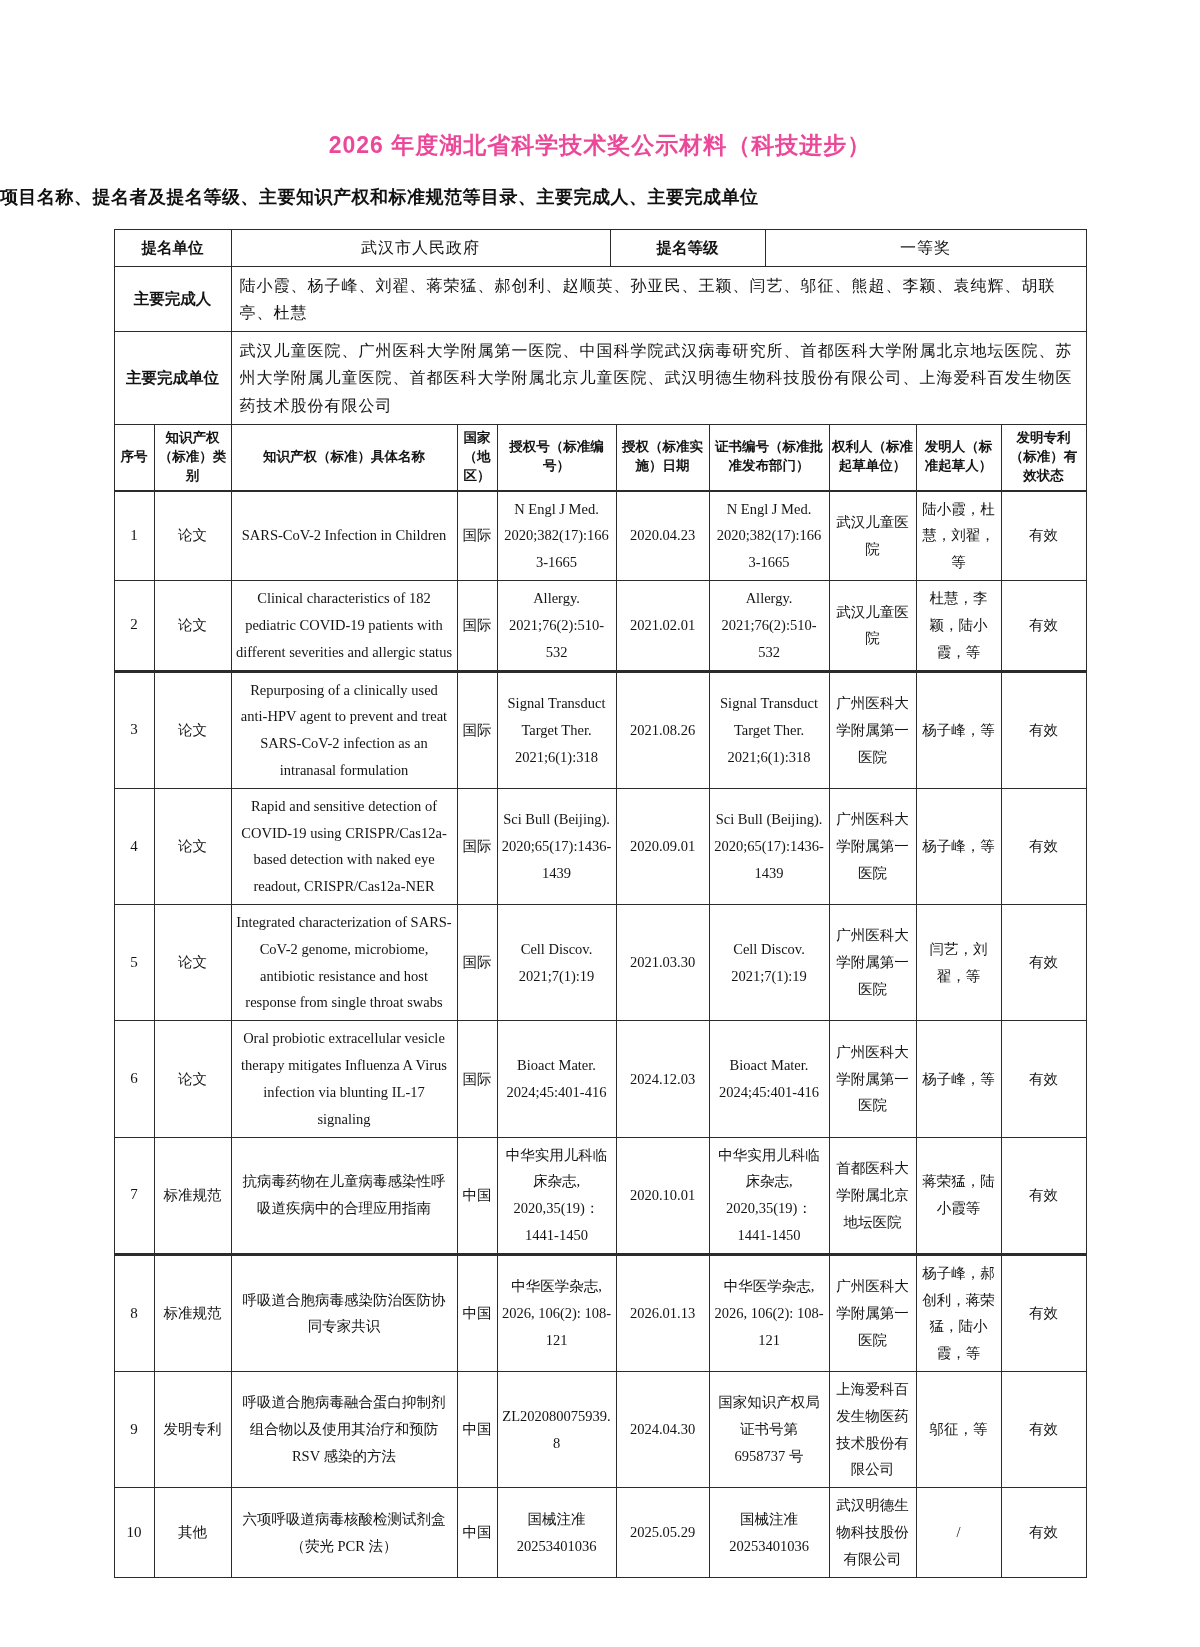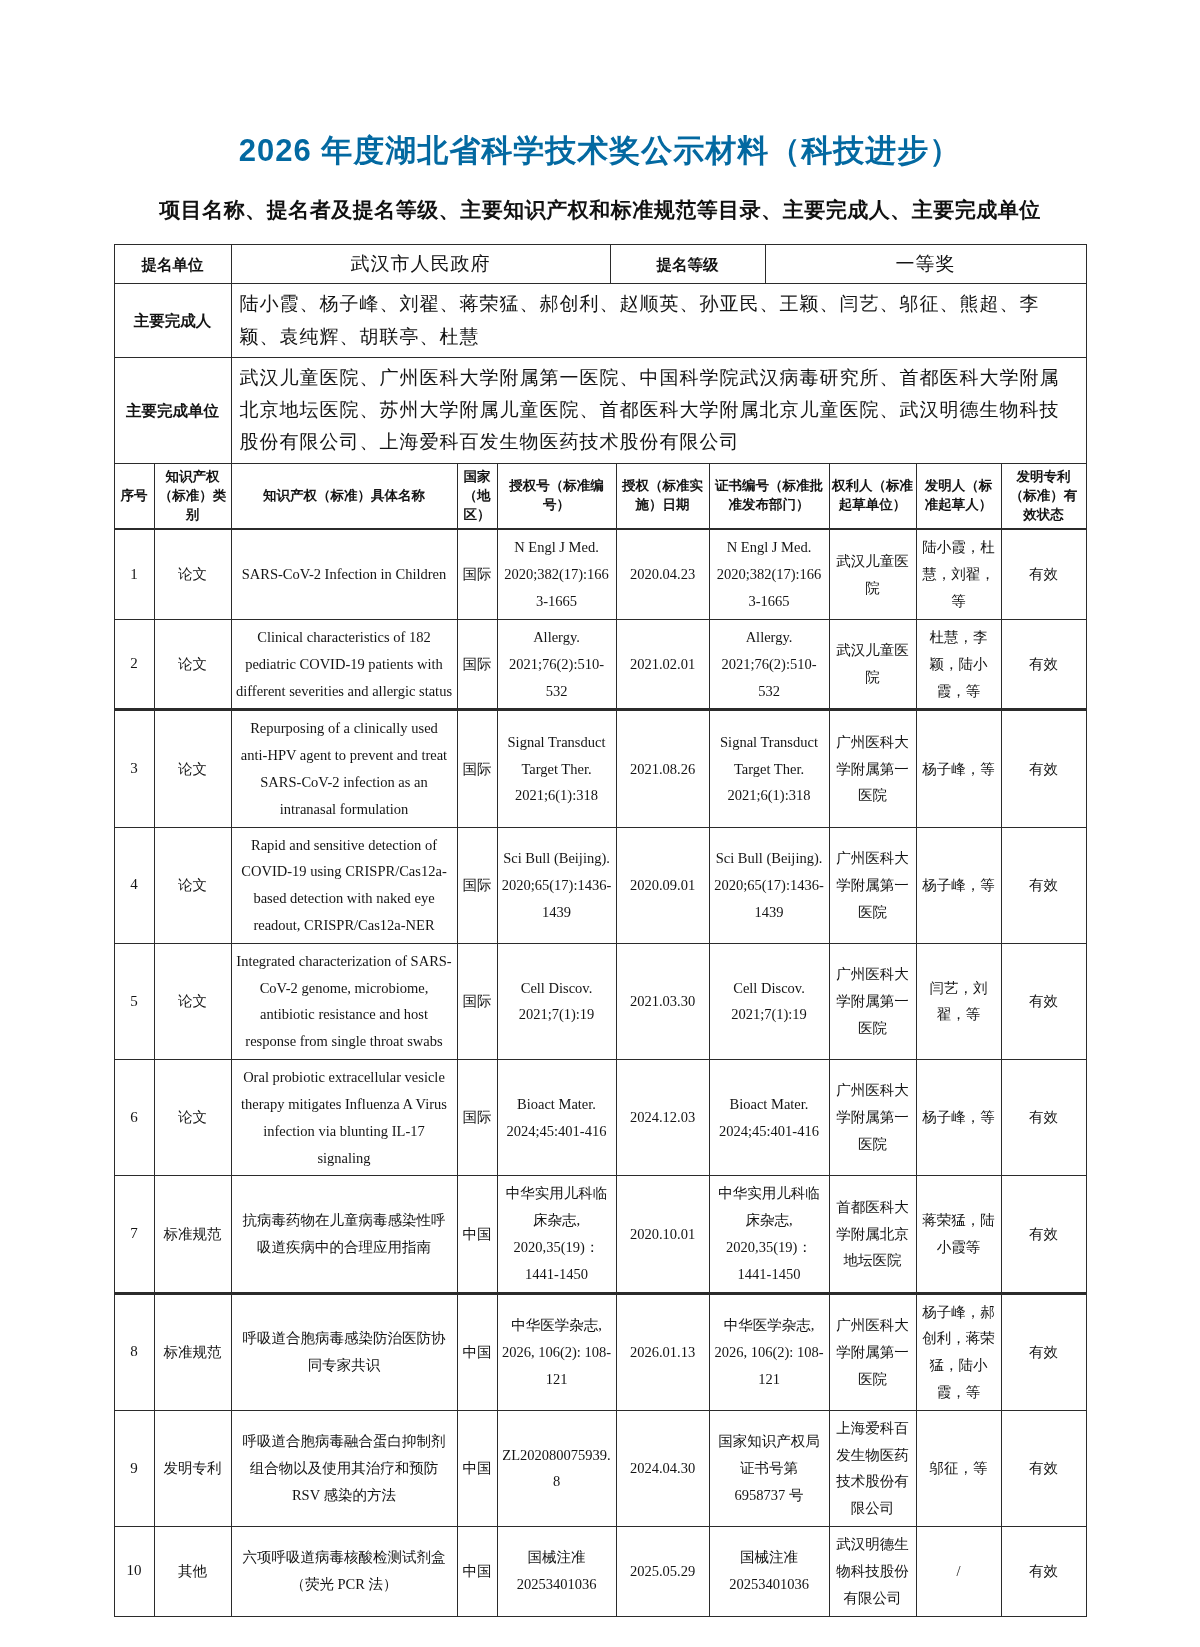--- a/index.html
+++ b/index.html
@@ -5,41 +5,41 @@
   html,body{margin:0;padding:0;background:#ffffff;}
   body{
     width:1200px;height:1647px;overflow:hidden;position:relative;
     font-family:"Liberation Serif","DejaVu Serif",serif;color:#141414;
     -webkit-font-smoothing:antialiased;
   }
   .page{padding-top:130px;}
   .doc-title{
     text-align:center;margin:0 0 24px 0;
     font-family:"Liberation Sans","DejaVu Sans",sans-serif;
-    font-weight:bold;font-size:31px;letter-spacing:1px;color:#0369a1;
+    font-weight:bold;font-size:23px;letter-spacing:1px;color:#ec4899;
   }
   .doc-subtitle{
-    text-align:center;margin:0 0 20px 0;
-    font-family:"Liberation Sans","DejaVu Sans",sans-serif;
-    font-weight:bold;font-size:21px;letter-spacing:0.5px;color:#111;
+    text-align:left;margin:0 0 20px 0;
+    font-family:"Liberation Sans","DejaVu Sans",sans-serif;
+    font-weight:bold;font-size:18px;letter-spacing:0.5px;color:#111;
   }
   table{border-collapse:collapse;table-layout:fixed;width:972px;margin:0 auto;}
   td,th{
     border:1px solid #2b2b2b;
     padding:3px 5px;
     text-align:center;vertical-align:middle;
     font-size:14.5px;line-height:1.85;
     word-wrap:break-word;overflow-wrap:break-word;
   }
   
   .tbl-top td.lbl{
     font-family:"Liberation Sans","DejaVu Sans",sans-serif;
     font-weight:bold;font-size:15.5px;line-height:1.5;
   }
-  .tbl-top td.val{font-size:19px;letter-spacing:1px;line-height:1.7;}
+  .tbl-top td.val{font-size:16px;letter-spacing:1px;line-height:1.7;}
   .tbl-top td.val-bold{
     font-family:"Liberation Sans","DejaVu Sans",sans-serif;
     font-weight:bold;font-size:15.5px;letter-spacing:0.5px;
   }
   .tbl-top td.val-left{text-align:left;padding:4px 8px;}
   .tbl-top tr.r-name td{height:30px;}
   .tbl-top tr.r-nom td{height:30px;}
   .tbl-top tr.r-people td{height:56px;}
   .tbl-top tr.r-units td{height:84px;}
   .tbl-top td.section{

